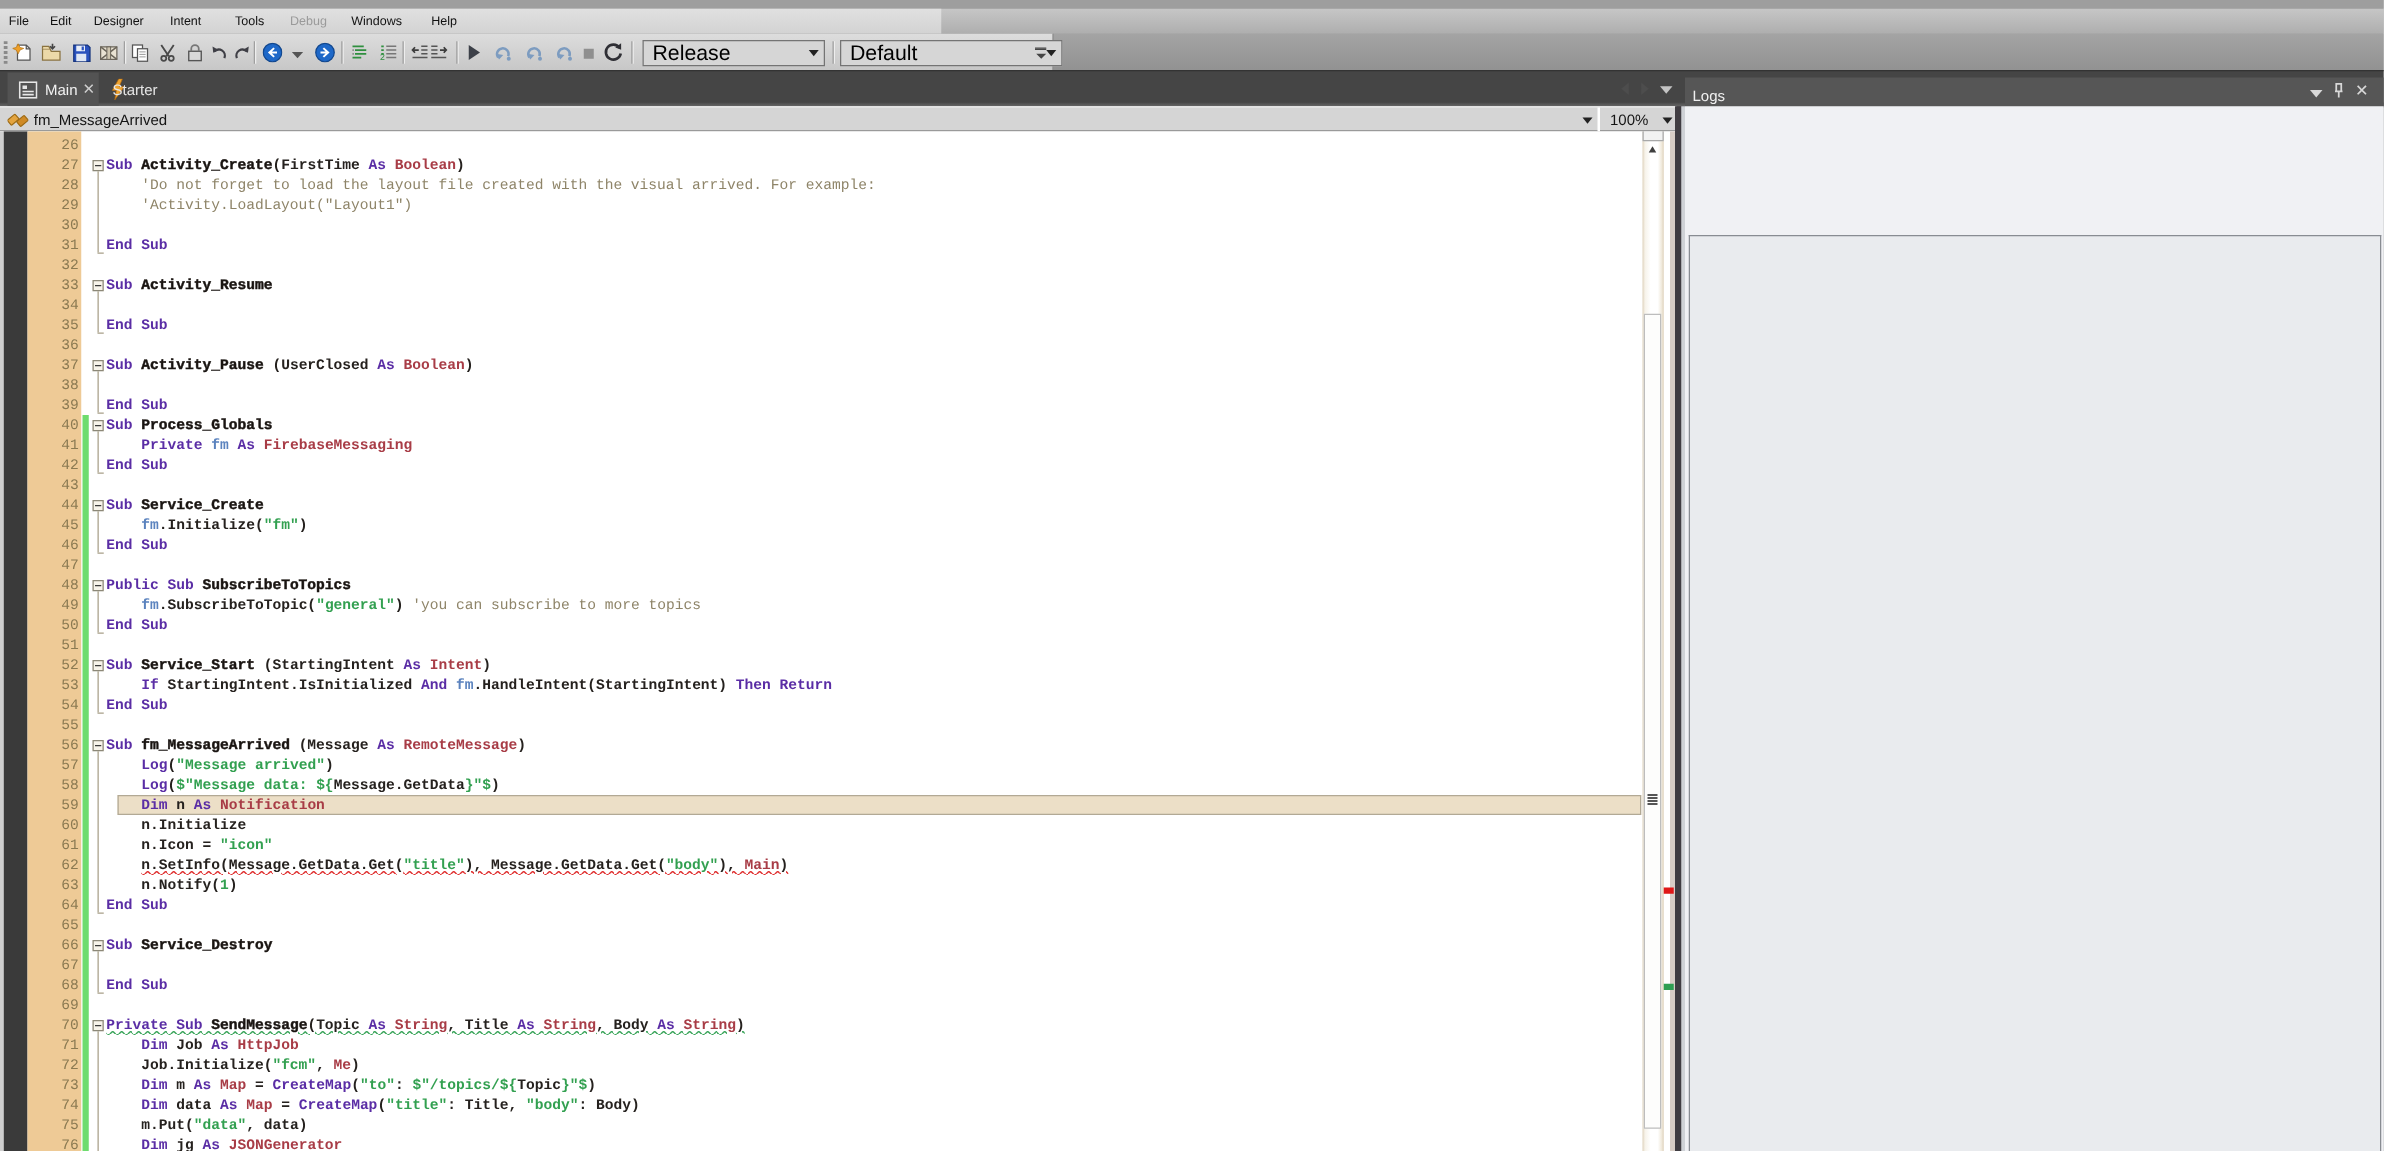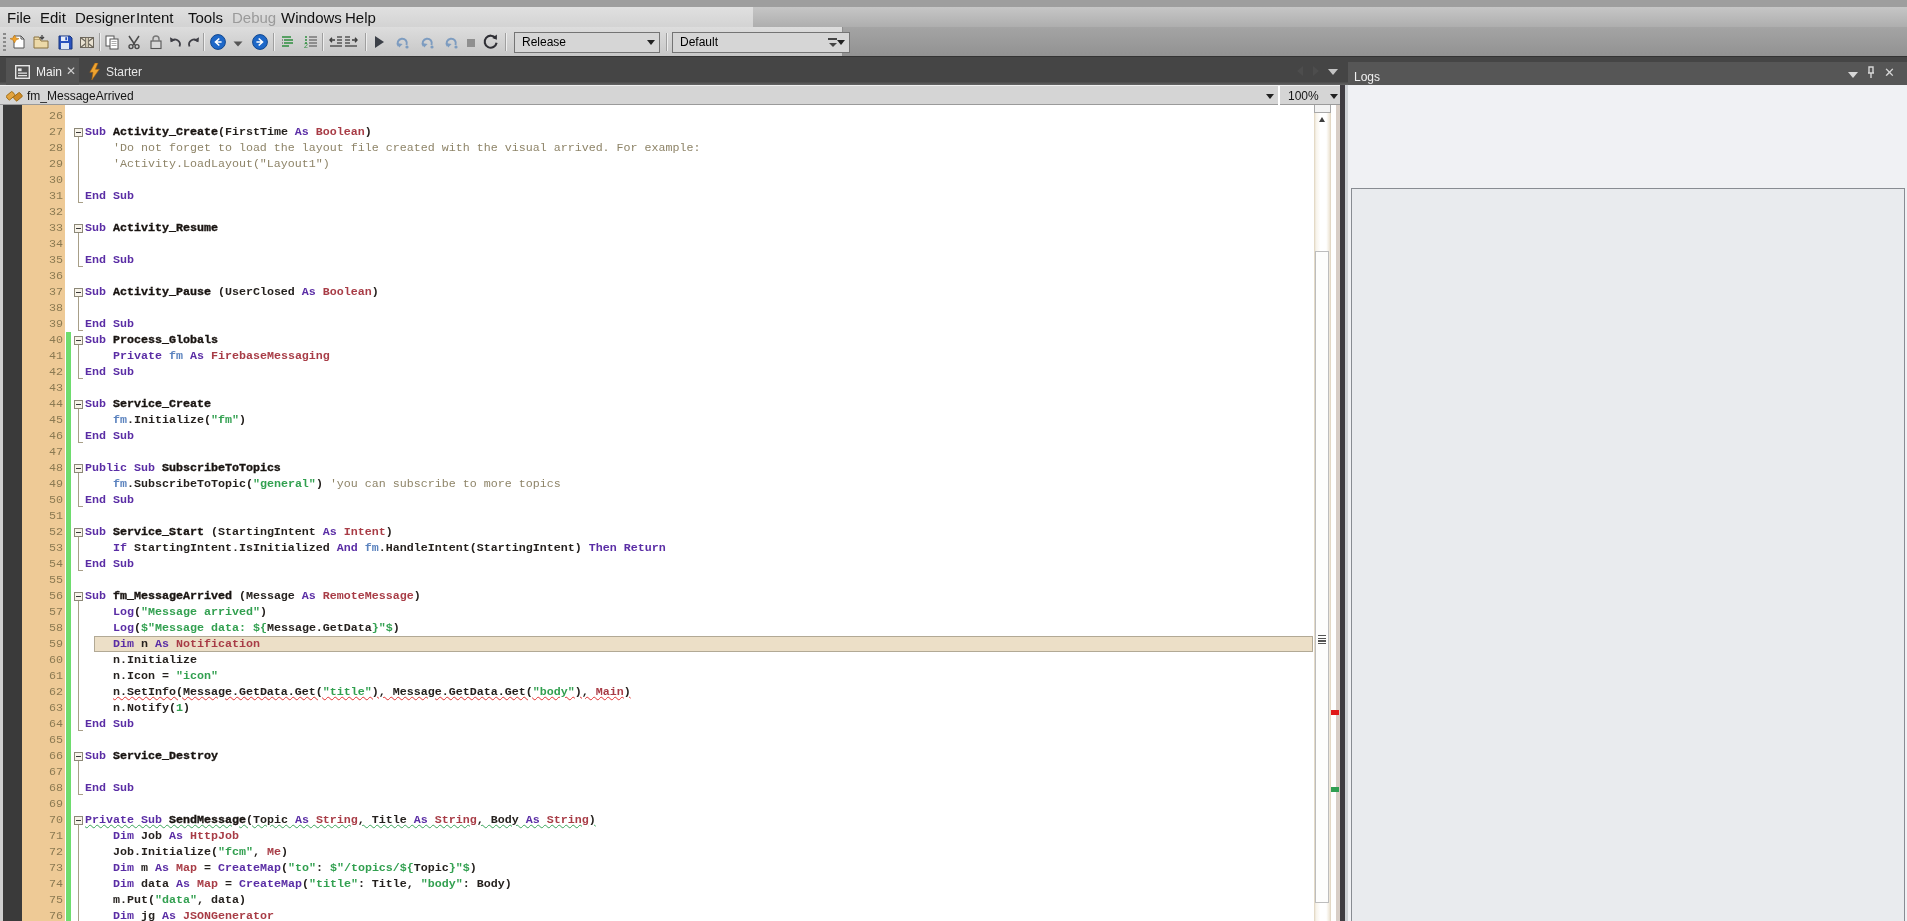--- a/index.html
+++ b/index.html
@@ -1,33 +1,33 @@
 <!DOCTYPE html>
 <html><head><meta charset="utf-8"><style>
 *{margin:0;padding:0;box-sizing:border-box}
 html,body{width:1907px;height:921px;overflow:hidden;font-family:"Liberation Sans",sans-serif}
 #root{position:relative;width:1907px;height:921px;background:#9b9b9b}
 
 #titlebar{position:absolute;left:0;top:0;width:1907px;height:7px;background:#9e9e9e}
 #menubar{position:absolute;left:0;top:7px;width:1907px;height:20px;background:linear-gradient(#c6c6c6,#aeaeae)}
 #menulight{position:absolute;left:0;top:0;width:753px;height:20px;background:linear-gradient(#e0e0e0,#d3d3d3)}
-.mi{position:absolute;top:3px;font-size:15px;color:#111;line-height:16px}
+.mi{position:absolute;top:3px;font-size:10px;color:#111;line-height:16px}
 .mi.dis{color:#9a9a9a}
 #toolrow{position:absolute;left:0;top:27px;width:1907px;height:29px;background:linear-gradient(#a4a4a4,#929292)}
 #toolbar{position:absolute;left:0;top:0;width:843px;height:29px;background:linear-gradient(#dddddd,#c7c7c7);border-right:1px solid #8f8f8f}
 .tsep{position:absolute;top:6px;width:1px;height:18px;background:#9f9f9f;box-shadow:1px 0 0 #eee}
-.combo{position:absolute;top:5px;height:21px;background:#d6d6d6;border:1px solid #747474;font-size:12px;color:#000;line-height:19px;padding-left:7px}
+.combo{position:absolute;top:5px;height:21px;background:#d6d6d6;border:1px solid #747474;font-size:17px;color:#000;line-height:19px;padding-left:7px}
 .combo .ar{position:absolute;right:4px;top:7px;width:0;height:0;border-left:4px solid transparent;border-right:4px solid transparent;border-top:5px solid #222}
 
 #tabbar{position:absolute;left:0;top:56px;width:1907px;height:29px;background:#454545;border-top:1px solid #333}
 #tabbot{position:absolute;left:0;top:25px;width:1907px;height:4px;background:linear-gradient(#4a4a4a,#6e6e6e)}
 #tabmain{position:absolute;left:6px;top:1px;width:73px;height:28px;background:#535353}
 #tabmain .t{position:absolute;left:30px;top:7px;color:#f2f2f2;font-size:12px}
 #tabmain .x{position:absolute;left:60px;top:6px;color:#cfcfcf;font-size:12px}
-#tabstarter .t{position:absolute;left:106px;top:8px;color:#e6e6e6;font-size:12px}
+#tabstarter .t{position:absolute;left:90px;top:8px;color:#e6e6e6;font-size:12px}
 
 #methbar{position:absolute;left:0;top:85px;width:1341px;height:20px;background:#d5d5d5;border-top:1px solid #efefef;border-bottom:1px solid #9a9a9a}
 #methbar .txt{position:absolute;left:27px;top:3px;font-size:12px;color:#141414}
 #methbar .zoom{position:absolute;left:1288px;top:3px;font-size:12px;color:#141414}
 .dar{position:absolute;width:0;height:0;border-left:4px solid transparent;border-right:4px solid transparent;border-top:5px solid #222}
 
 #editor{position:absolute;left:0;top:105px;width:1341px;height:816px;background:#ffffff;overflow:hidden}
 #edleftlight{position:absolute;left:0;top:0;width:3px;height:816px;background:#cfcfcf}
 #eddark{position:absolute;left:3px;top:0;width:19px;height:816px;background:#3a3a3a}
 #gutter{position:absolute;left:22px;top:0;width:43px;height:816px;background:#eeca96}

